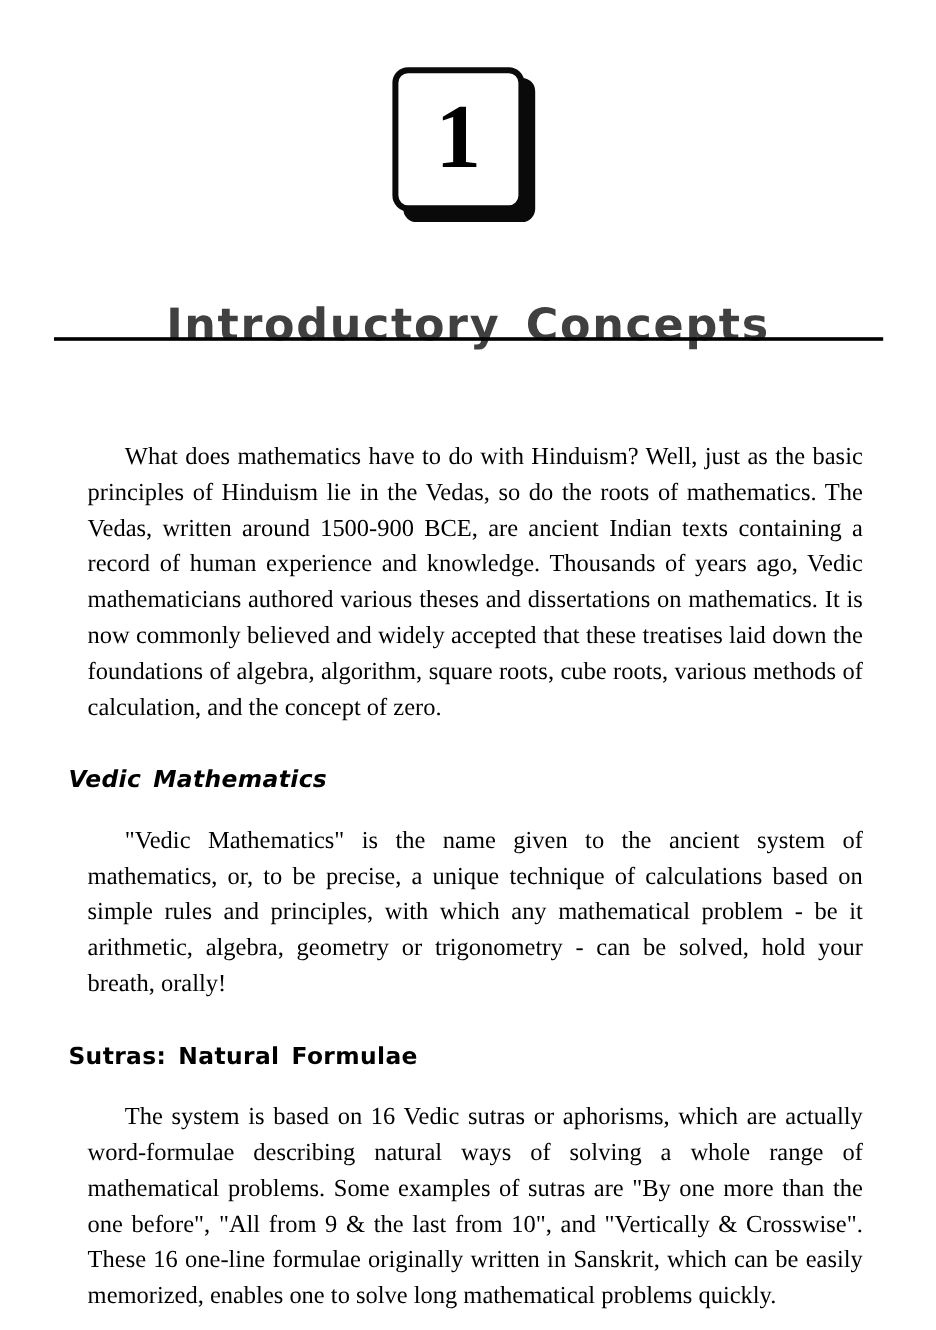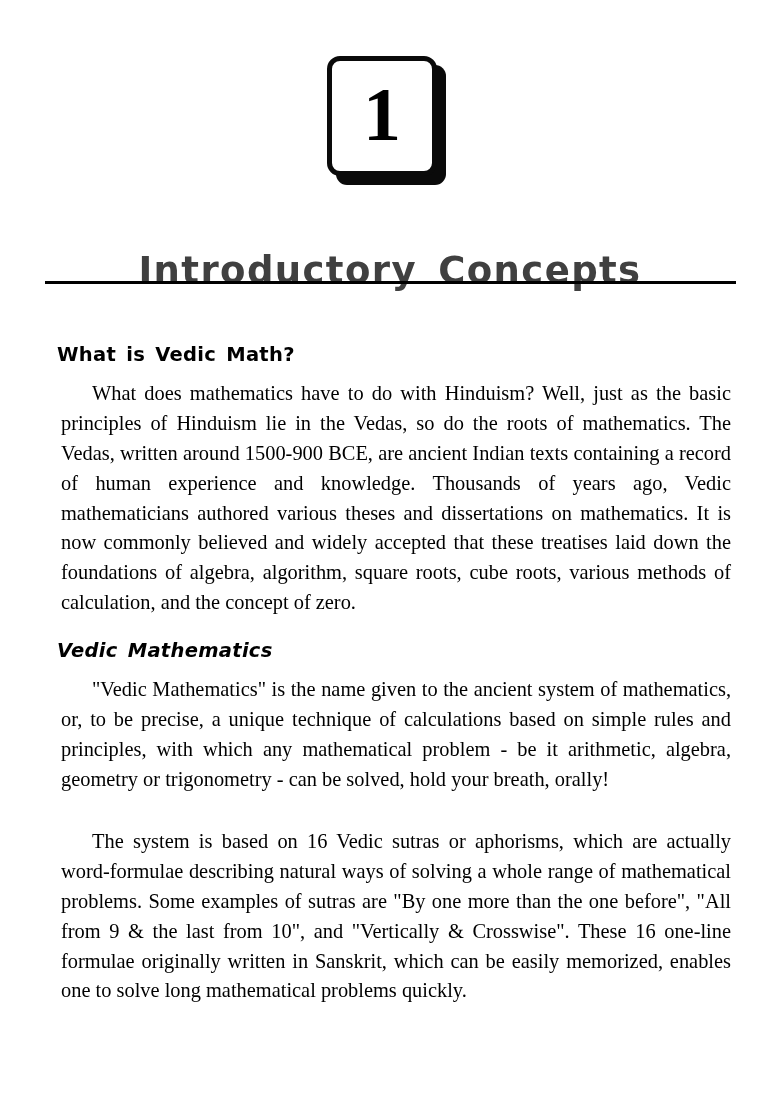--- a/index.html
+++ b/index.html
@@ -98,21 +98,21 @@
     letter-spacing: 0.3px;
     word-spacing: 3px;
     color: #000000;
     line-height: 1.25;
   }
   h2.section-heading.italic {
     font-style: italic;
   }
 
   p.body-text {
-    margin: 4px;
+    margin: 16px;
     font-family: "Liberation Serif", "DejaVu Serif", serif;
     font-size: 20.4px;
     line-height: 29.8px;
     text-align: justify;
     text-justify: inter-word;
     text-indent: 31px;
     color: #000000;
     hyphens: none;
   }
 
@@ -130,29 +130,29 @@
       <span class="chapter-badge-number">1</span>
     </div>
   </div>
 
   <h1 class="chapter-title">Introductory Concepts</h1>
 
   <div class="title-rule"></div>
 
   <div class="content">
 
-    <h2 class="section-heading">What is Vedic Math?</h2>
     <div class="gap-heading-to-para"></div>
     <p class="body-text">What does mathematics have to do with Hinduism? Well, just as the basic principles of Hinduism lie in the Vedas, so do the roots of mathematics. The Vedas, written around 1500-900 BCE, are ancient Indian texts containing a record of human experience and knowledge. Thousands of years ago, Vedic mathematicians authored various theses and dissertations on mathematics. It is now commonly believed and widely accepted that these treatises laid down the foundations of algebra, algorithm, square roots, cube roots, various methods of calculation, and the concept of zero.</p>
 
     <div class="gap-para-to-heading"></div>
 
     <h2 class="section-heading italic">Vedic Mathematics</h2>
     <div class="gap-heading-to-para"></div>
     <p class="body-text">"Vedic Mathematics" is the name given to the ancient system of mathematics, or, to be precise, a unique technique of calculations based on simple rules and principles, with which any mathematical problem - be it arithmetic, algebra, geometry or trigonometry - can be solved, hold your breath, orally!</p>
 
     <div class="gap-para-to-heading"></div>
 
+    <h2 class="section-heading">Sutras: Natural Formulae</h2>
     <div class="gap-heading-to-para"></div>
     <p class="body-text">The system is based on 16 Vedic sutras or aphorisms, which are actually word-formulae describing natural ways of solving a whole range of mathematical problems. Some examples of sutras are "By one more than the one before", "All from 9 &amp; the last from 10", and "Vertically &amp; Crosswise". These 16 one-line formulae originally written in Sanskrit, which can be easily memorized, enables one to solve long mathematical problems quickly.</p>
 
   </div>
 </div>
 
 </body></html>

